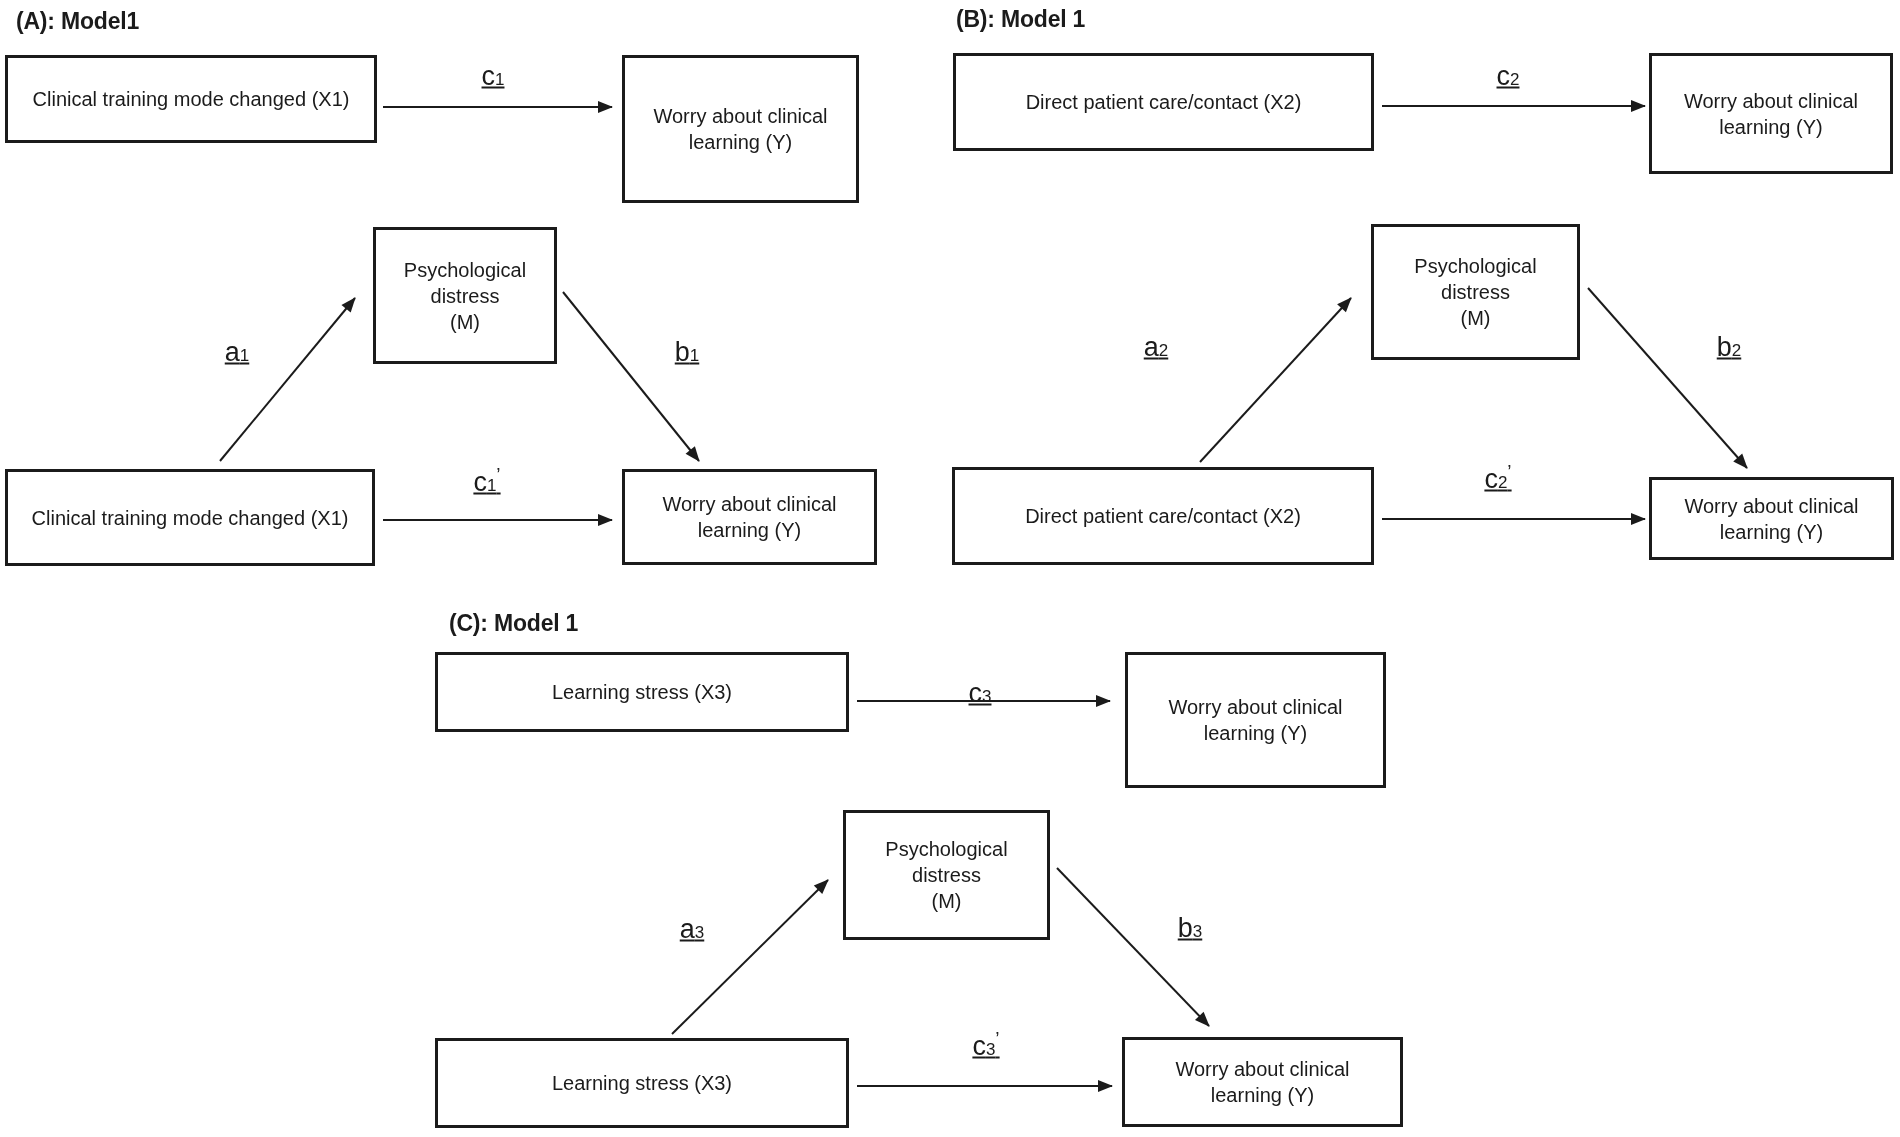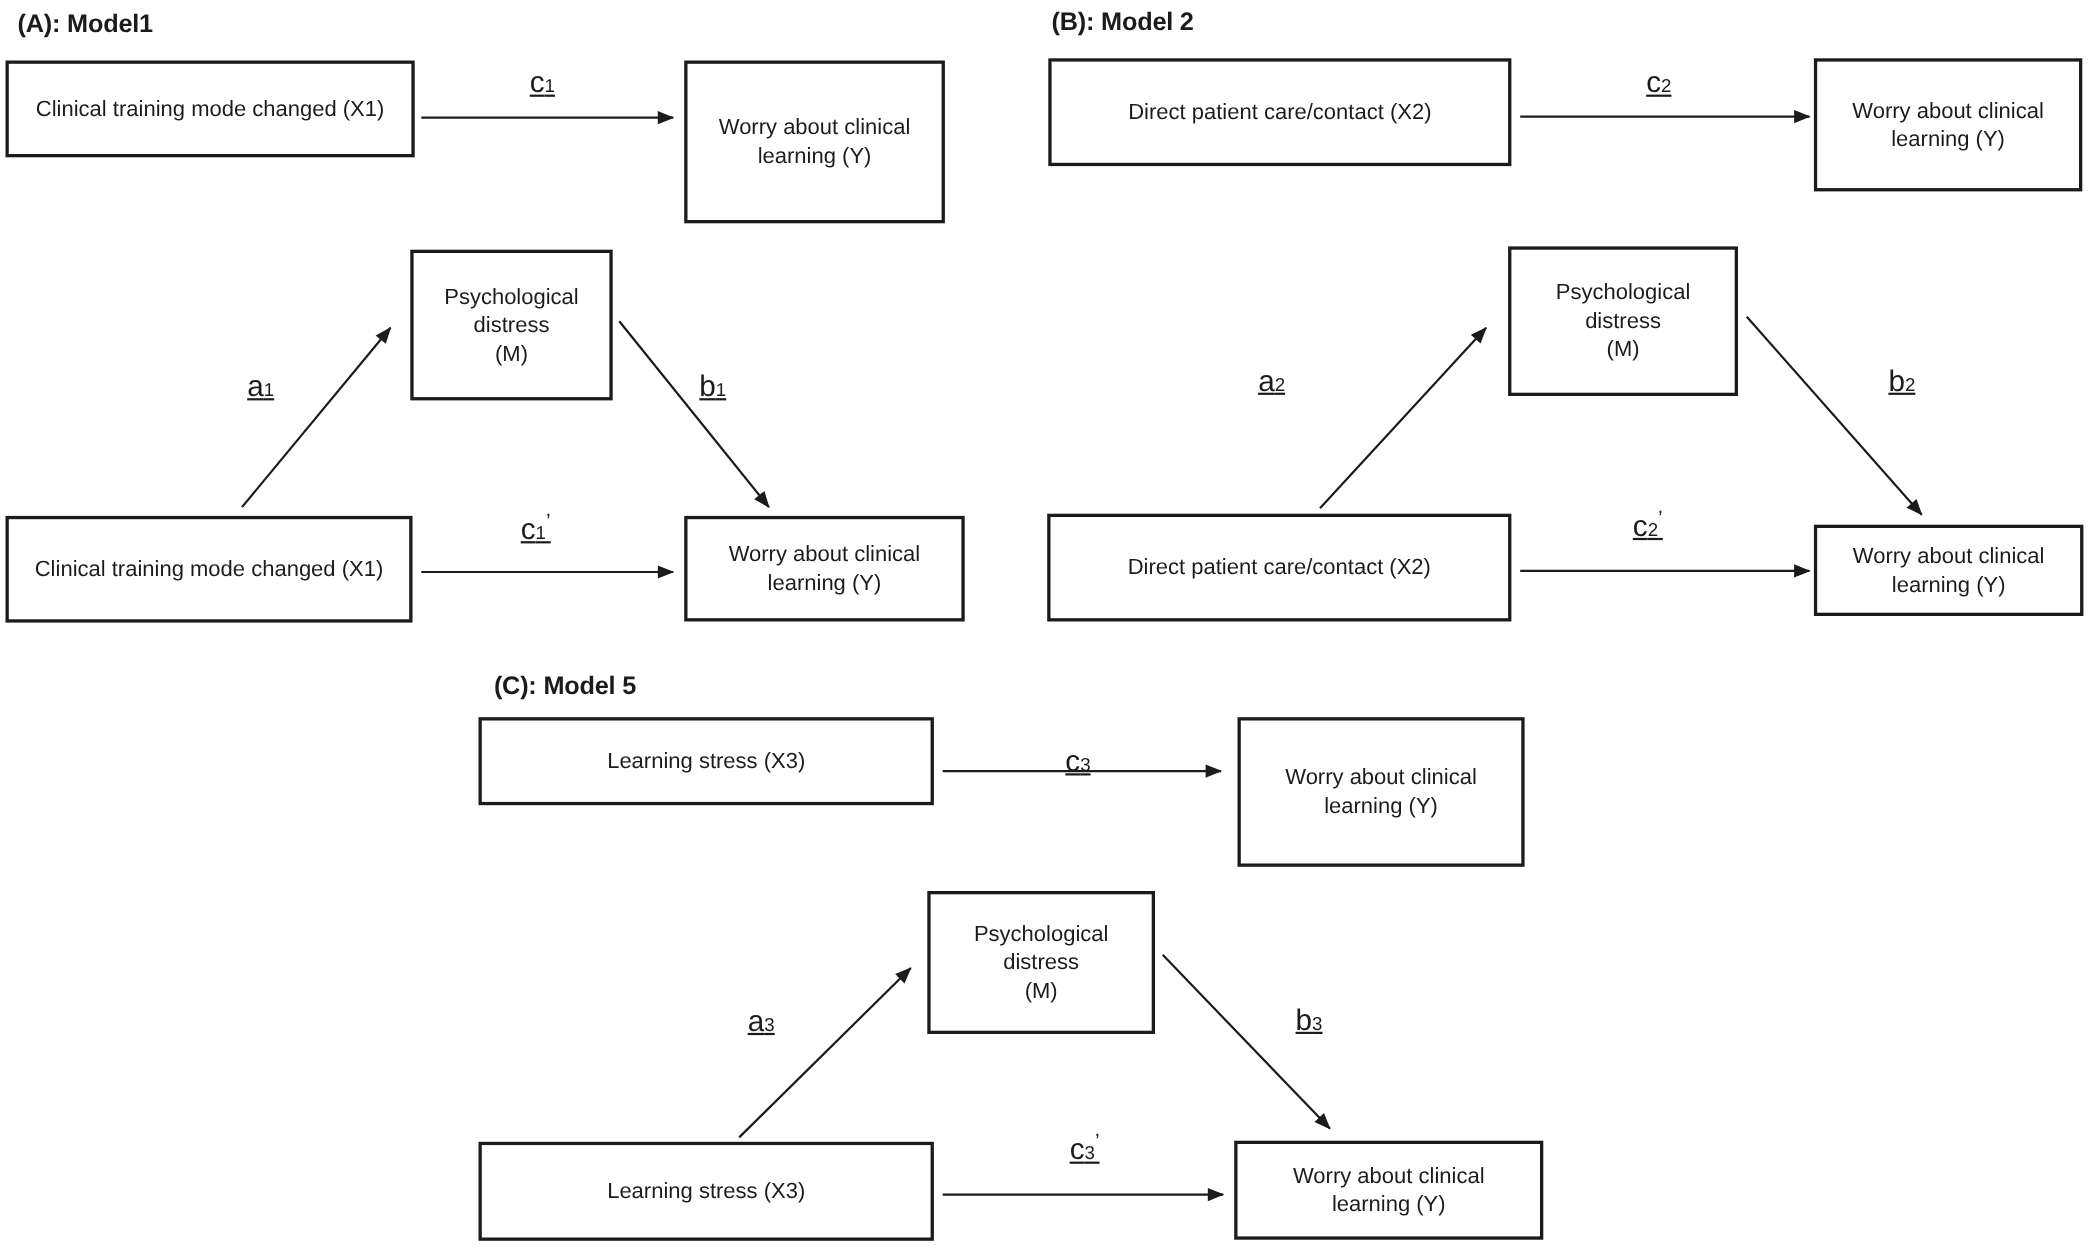--- a/index.html
+++ b/index.html
@@ -103,26 +103,26 @@
 
     <div class="box" style="left:622px;top:469px;width:255px;height:96px">
       <span class="lines">
         <span class="ln">Worry about clinical</span>
         <span class="ln">learning (Y)</span>
       </span>
     </div>
 
     <div class="plabel" style="left:493px;top:74px"><span class="pl-letter">c</span><span class="pl-sub">1</span><span class="pl-prime"></span></div>
     <div class="plabel" style="left:237px;top:350px"><span class="pl-letter">a</span><span class="pl-sub">1</span><span class="pl-prime"></span></div>
-    <div class="plabel" style="left:648px;top:350px"><span class="pl-letter">b</span><span class="pl-sub">1</span><span class="pl-prime"></span></div>
+    <div class="plabel" style="left:687px;top:350px"><span class="pl-letter">b</span><span class="pl-sub">1</span><span class="pl-prime"></span></div>
     <div class="plabel" style="left:487px;top:480px"><span class="pl-letter">c</span><span class="pl-sub">1</span><span class="pl-prime">’</span></div>
   </section>
 
   <section>
-    <h2 class="mtitle" style="left:956px;top:6px">(B): Model 2</h2>
+    <h2 class="mtitle" style="left:956px;top:6px">(B): Model 1</h2>
 
     <div class="box" style="left:953px;top:53px;width:421px;height:98px">
       <span class="one-line">Direct patient care/contact (X2)</span>
     </div>
 
     <div class="box" style="left:1649px;top:53px;width:244px;height:121px">
       <span class="lines">
         <span class="ln">Worry about clinical</span>
         <span class="ln">learning (Y)</span>
       </span>
@@ -147,21 +147,21 @@
       </span>
     </div>
 
     <div class="plabel" style="left:1508px;top:74px"><span class="pl-letter">c</span><span class="pl-sub">2</span><span class="pl-prime"></span></div>
     <div class="plabel" style="left:1156px;top:345px"><span class="pl-letter">a</span><span class="pl-sub">2</span><span class="pl-prime"></span></div>
     <div class="plabel" style="left:1729px;top:345px"><span class="pl-letter">b</span><span class="pl-sub">2</span><span class="pl-prime"></span></div>
     <div class="plabel" style="left:1498px;top:477px"><span class="pl-letter">c</span><span class="pl-sub">2</span><span class="pl-prime">’</span></div>
   </section>
 
   <section>
-    <h2 class="mtitle" style="left:449px;top:610px">(C): Model 5</h2>
+    <h2 class="mtitle" style="left:449px;top:610px">(C): Model 1</h2>
 
     <div class="box" style="left:435px;top:652px;width:414px;height:80px">
       <span class="one-line">Learning stress (X3)</span>
     </div>
 
     <div class="box" style="left:1125px;top:652px;width:261px;height:136px">
       <span class="lines">
         <span class="ln">Worry about clinical</span>
         <span class="ln">learning (Y)</span>
       </span>

